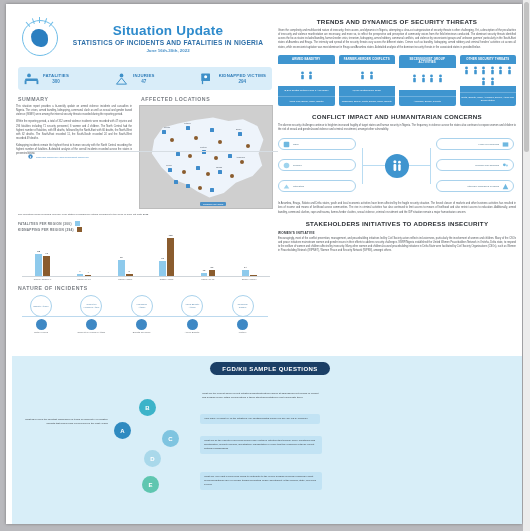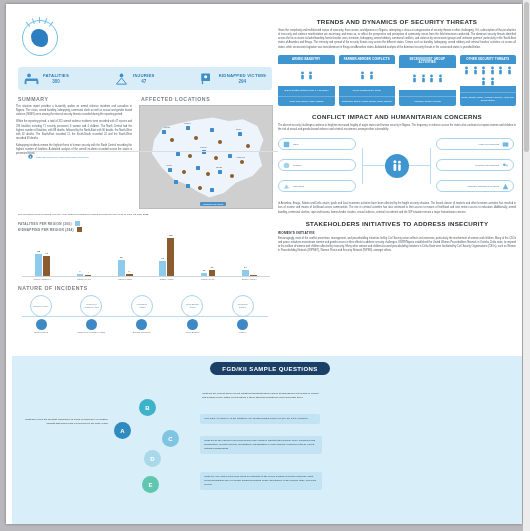--- a/index.html
+++ b/index.html
@@ -147,20 +147,25 @@
 
     <div class="hdr">
       <div class="logo">
         <div class="ring"></div>
         <div class="blob"></div>
         <div class="ray" style="transform:rotate(-40deg)"></div>
         <div class="ray" style="transform:rotate(-20deg)"></div>
         <div class="ray" style="transform:rotate(0deg)"></div>
         <div class="ray" style="transform:rotate(20deg)"></div>
         <div class="ray" style="transform:rotate(40deg)"></div>
+      </div>
+      <div class="htxt">
+        <div class="h-title">Situation Update</div>
+        <div class="h-sub">STATISTICS OF INCIDENTS AND FATALITIES IN NIGERIA</div>
+        <div class="h-date">June 16th-30th, 2022</div>
       </div>
     </div>
 
     <div class="stats">
       <div class="stat">
         <svg class="ic" viewBox="0 0 24 20">
           <circle cx="8" cy="5" r="3" fill="#3f90c8"></circle>
           <rect x="2" y="10" width="20" height="4" rx="1" fill="#3f90c8"></rect>
           <rect x="1" y="13" width="3" height="6" fill="#3f90c8"></rect>
           <rect x="20" y="13" width="3" height="6" fill="#3f90c8"></rect>

